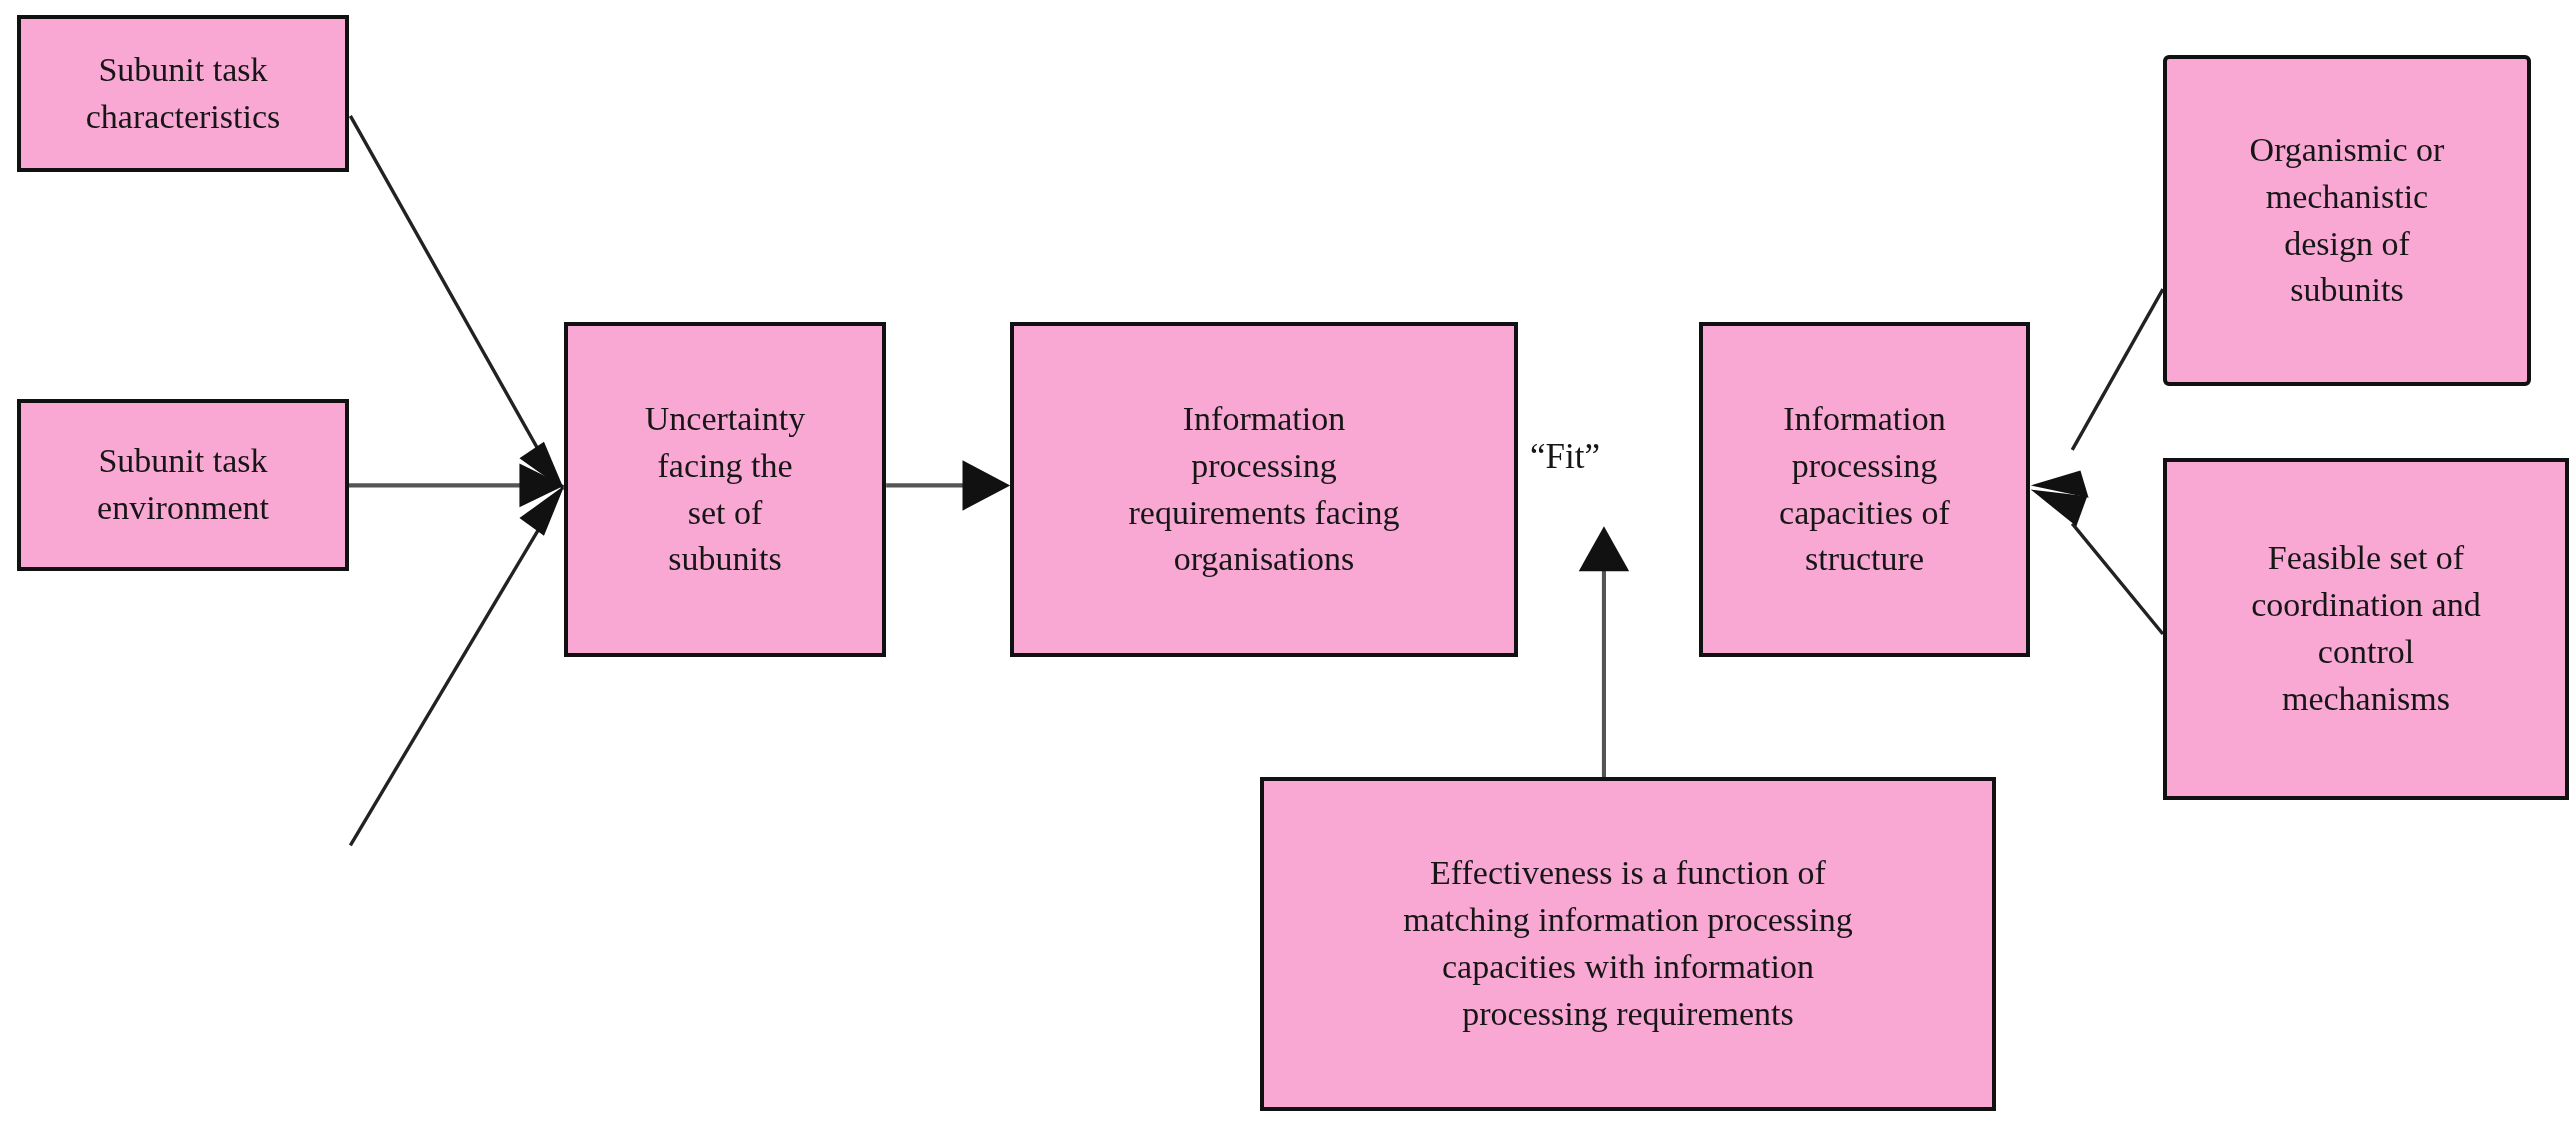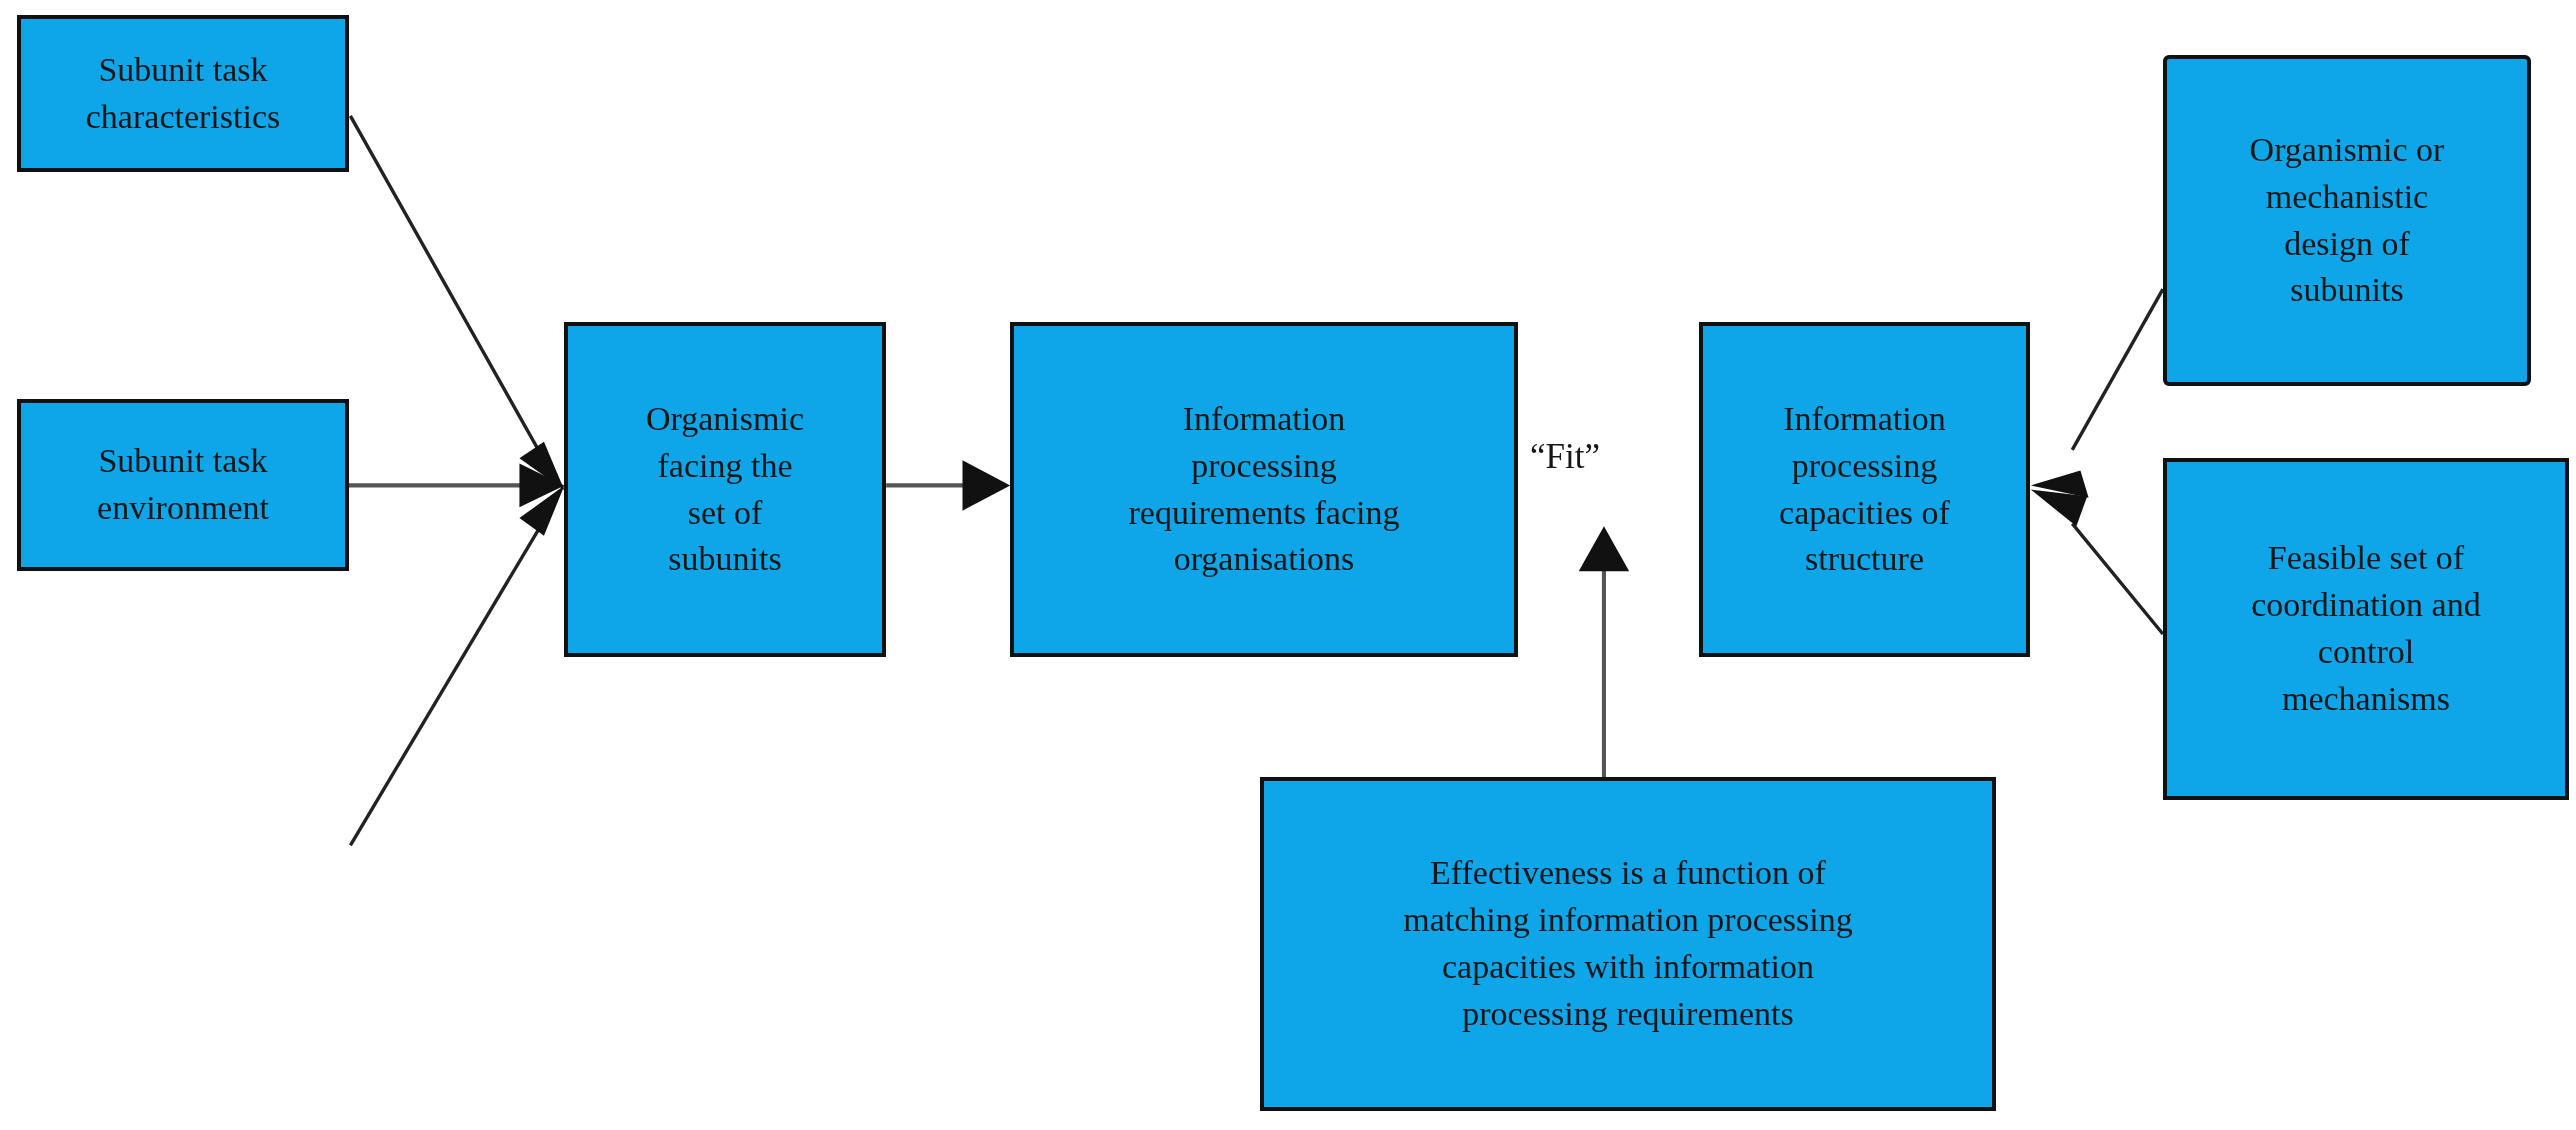--- a/index.html
+++ b/index.html
@@ -21,21 +21,21 @@
     left: 0;
     top: 0;
     width: 2576px;
     height: 1131px;
     pointer-events: none;
   }
   .node {
     position: absolute;
     box-sizing: border-box;
     border: 4.1px solid #111111;
-    background: #0ea5e9;
+    background: #f9a8d4;
     display: flex;
     align-items: center;
     justify-content: center;
     text-align: center;
   }
   .node-label {
     display: block;
     width: 100%;
     padding: 0 11px;
     font-size: 34px;
@@ -115,21 +115,21 @@
 characteristics</span>
   </div>
 
   <div class="node" id="node-subunit-task-environment">
     <span class="node-label">Subunit task
 environment</span>
   </div>
 
 
   <div class="node" id="node-uncertainty">
-    <span class="node-label">Organismic
+    <span class="node-label">Uncertainty
 facing the
 set of
 subunits</span>
   </div>
 
   <div class="node" id="node-ip-requirements">
     <span class="node-label">Information
 processing
 requirements facing
 organisations</span>

